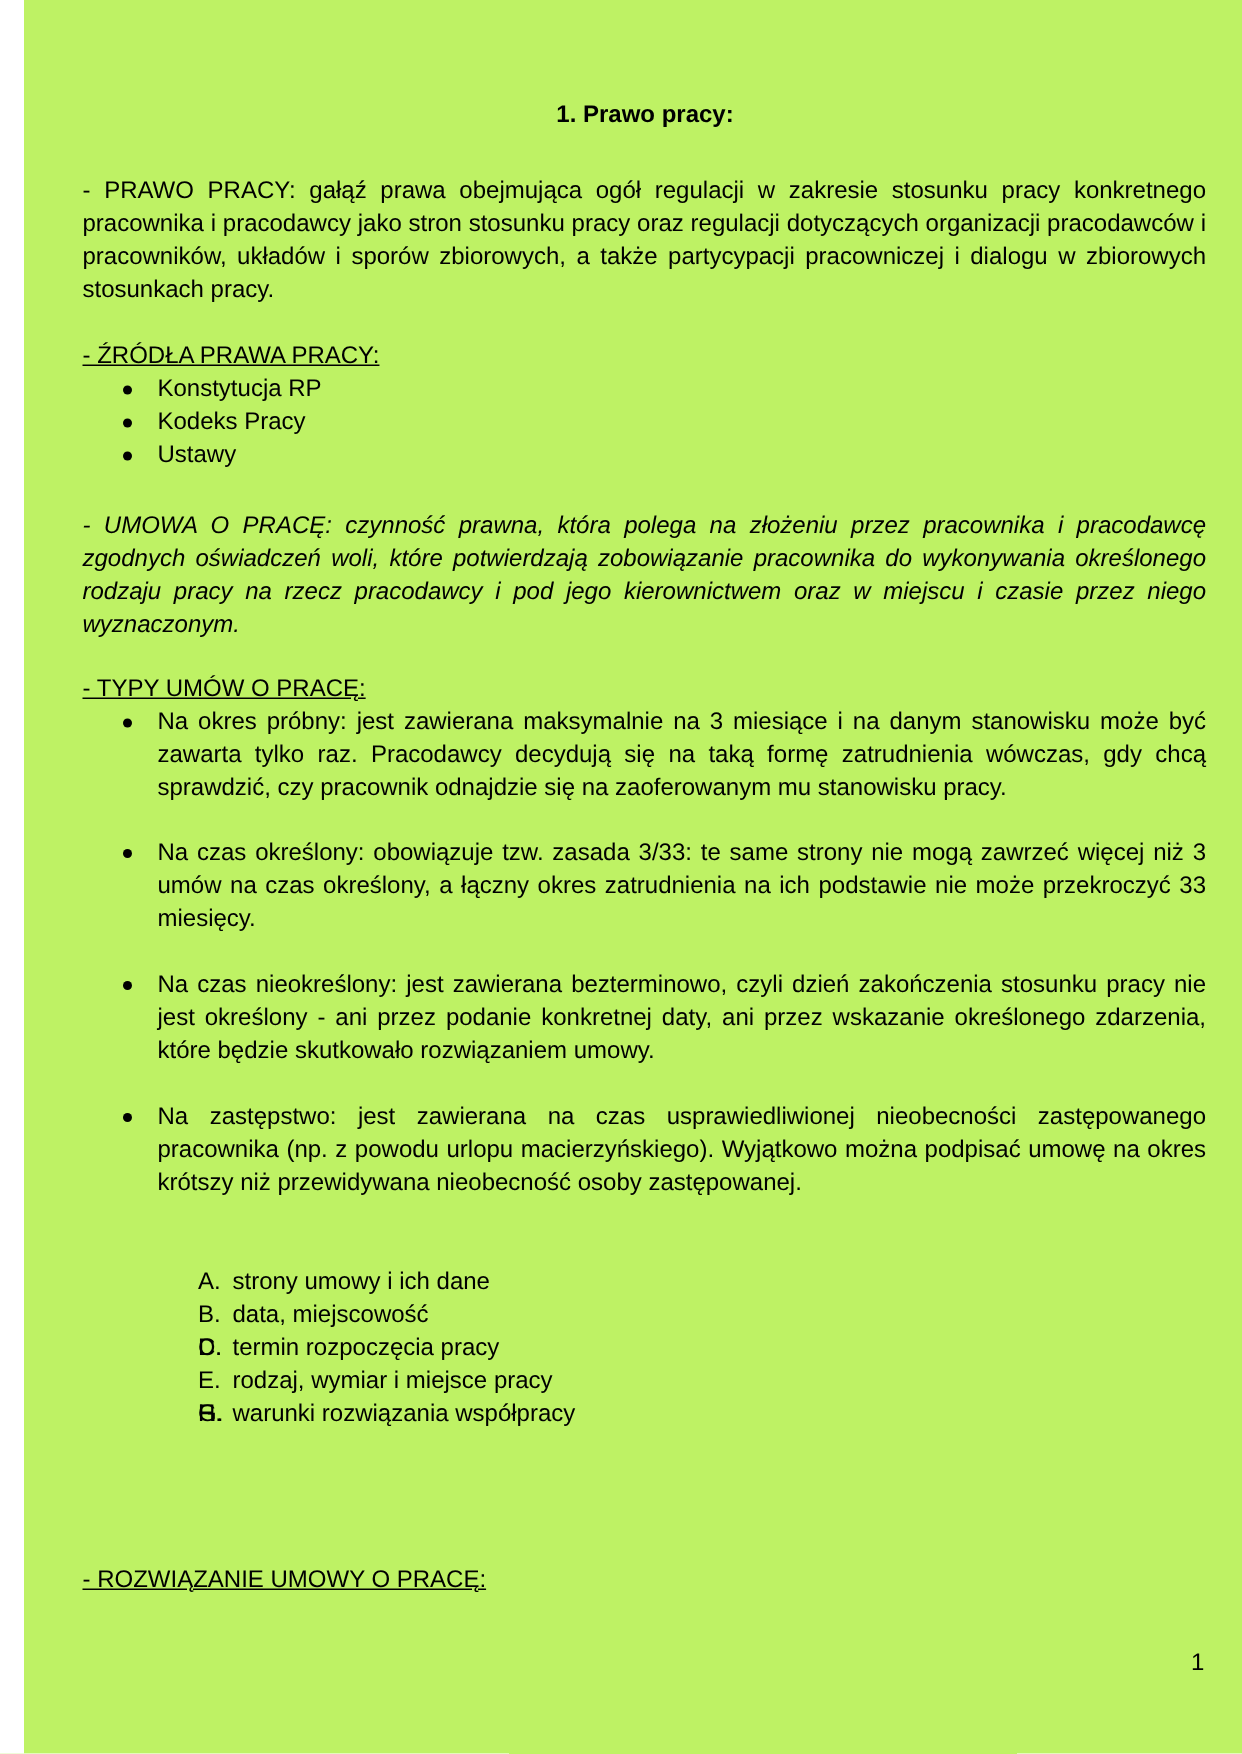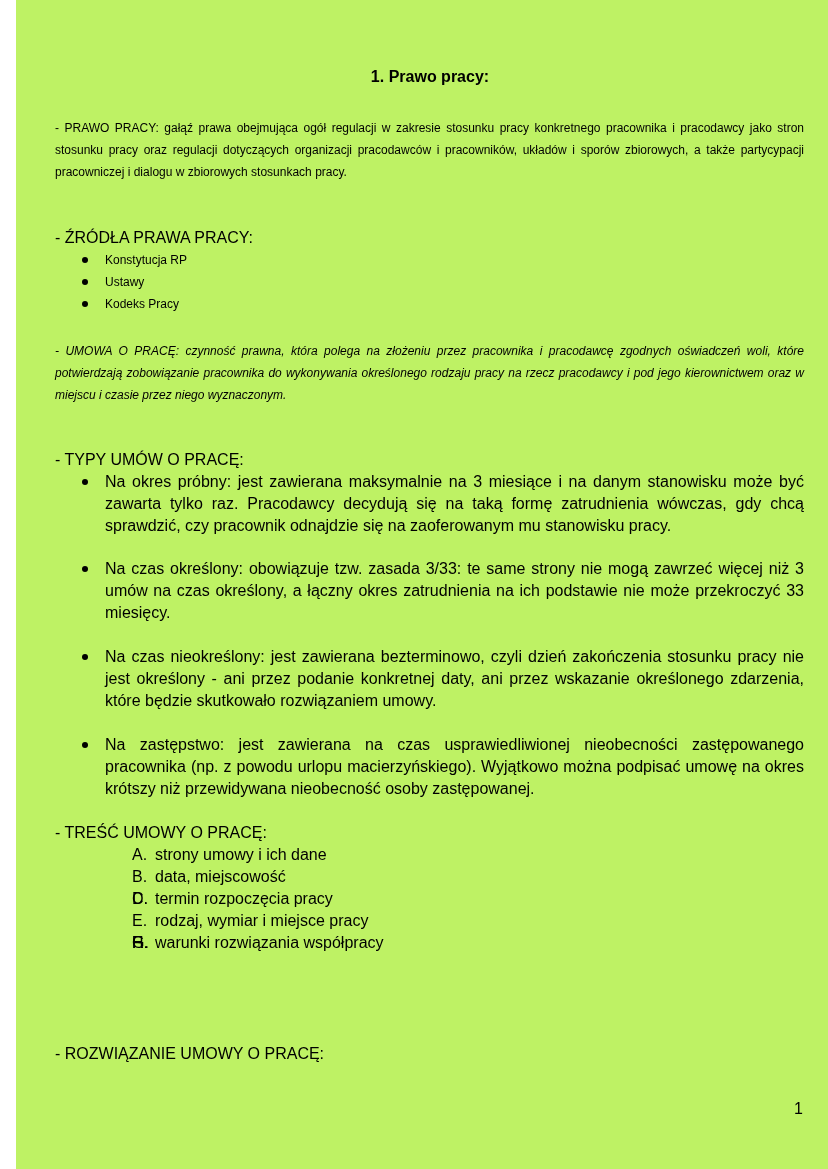--- a/index.html
+++ b/index.html
@@ -1,26 +1,26 @@
 <!DOCTYPE html>
 <html><head>
 <meta charset="utf-8">
 <style>
   html, body { margin: 0; padding: 0; background: #ffffff; }
   body { width: 828px; height: 1169px; position: relative; overflow: hidden;
          font-family: "Liberation Sans", sans-serif; color: #000; }
   .page { position: absolute; left: 16px; top: 0; width: 828px; height: 1169px; background: #bef264; }
   .title { position: absolute; top: 66px; left: 0; width: 828px; text-align: center;
            font-weight: bold; font-size: 16px; line-height: 22px; }
-  .para { position: absolute; left: 39px; width: 749px; font-size: 12px; line-height: 22px;
+  .para { position: absolute; left: 39px; width: 749px; font-size: 16px; line-height: 22px;
           text-align: justify; }
   .para.last-line-left { text-align-last: left; }
-  .heading { position: absolute; left: 39px; font-size: 16px; line-height: 22px; white-space: nowrap; }
+  .heading { position: absolute; left: 39px; font-size: 16px; line-height: 22px; white-space: nowrap; text-decoration: underline; }
   .bullets { position: absolute; left: 39px; width: 749px; margin: 0; padding: 0; list-style: none; }
-  .bullets li { position: relative; padding-left: 50px; font-size: 12px; line-height: 22px; }
+  .bullets li { position: relative; padding-left: 50px; font-size: 16px; line-height: 22px; }
   .bullets li .dot { position: absolute; left: 27px; top: 8px; width: 6px; height: 6px;
                      border-radius: 50%; background: #000; }
   .bullet-block { position: absolute; left: 39px; width: 749px; }
   .bullet-block .dot { position: absolute; left: 27px; top: 8px; width: 6px; height: 6px;
                        border-radius: 50%; background: #000; }
   .bullet-block .txt { margin-left: 50px; font-size: 16px; line-height: 22px; text-align: justify; }
   .alpha { position: absolute; left: 39px; margin: 0; padding: 0; list-style: none; }
   .alpha li { position: relative; font-size: 16px; line-height: 22px; white-space: nowrap; padding-left: 100px; }
   .alpha li .mk { position: absolute; left: 77px; }
   .pagenum { position: absolute; top: 1098px; left: 778px; font-size: 16px; line-height: 22px; }
@@ -30,22 +30,22 @@
 
 <div class="page">
 
   <div class="title">1. Prawo pracy:</div>
 
   <div class="para last-line-left" style="top:117px;">- PRAWO PRACY: gałąź prawa obejmująca ogół regulacji w zakresie stosunku pracy konkretnego pracownika i pracodawcy jako stron stosunku pracy oraz regulacji dotyczących organizacji pracodawców i pracowników, układów i sporów zbiorowych, a także partycypacji pracowniczej i dialogu w zbiorowych stosunkach pracy.</div>
 
   <div class="heading" style="top:227px;">- ŹRÓDŁA PRAWA PRACY:</div>
   <ul class="bullets" style="top:249px;">
     <li><span class="dot"></span><span>Konstytucja RP</span></li>
+    <li><span class="dot"></span><span>Kodeks Pracy</span></li>
     <li><span class="dot"></span><span>Ustawy</span></li>
-    <li><span class="dot"></span><span>Kodeks Pracy</span></li>
   </ul>
 
   <div class="para last-line-left" style="top:340px;font-style:italic;">- UMOWA O PRACĘ: czynność prawna, która polega na złożeniu przez pracownika i pracodawcę zgodnych oświadczeń woli, które potwierdzają zobowiązanie pracownika do wykonywania określonego rodzaju pracy na rzecz pracodawcy i pod jego kierownictwem oraz w miejscu i czasie przez niego wyznaczonym.</div>
 
   <div class="heading" style="top:449px;">- TYPY UMÓW O PRACĘ:</div>
 
   <div class="bullet-block" style="top:471px;">
     <span class="dot"></span>
     <div class="txt" style="text-align-last:left;">Na okres próbny: jest zawierana maksymalnie na 3 miesiące i na danym stanowisku może być zawarta tylko raz. Pracodawcy decydują się na taką formę zatrudnienia wówczas, gdy chcą sprawdzić, czy pracownik odnajdzie się na zaoferowanym mu stanowisku pracy.</div>
   </div>
@@ -55,21 +55,20 @@
   </div>
   <div class="bullet-block" style="top:646px;">
     <span class="dot"></span>
     <div class="txt" style="text-align-last:left;">Na czas nieokreślony: jest zawierana bezterminowo, czyli dzień zakończenia stosunku pracy nie jest określony - ani przez podanie konkretnej daty, ani przez wskazanie określonego zdarzenia, które będzie skutkowało rozwiązaniem umowy.</div>
   </div>
   <div class="bullet-block" style="top:734px;">
     <span class="dot"></span>
     <div class="txt" style="text-align-last:left;">Na zastępstwo: jest zawierana na czas usprawiedliwionej nieobecności zastępowanego pracownika (np. z powodu urlopu macierzyńskiego). Wyjątkowo można podpisać umowę na okres krótszy niż przewidywana nieobecność osoby zastępowanej.</div>
   </div>
 
-  <div class="heading" style="top:822px;">- TREŚĆ UMOWY O PRACĘ:</div>
   <ul class="alpha" style="top:844px;">
     <li><span class="mk">A.</span><span>strony umowy i ich dane</span></li>
     <li><span class="mk">B.</span><span>data, miejscowość</span></li>
     <li><span class="mk">C.</span></li>
     <li><span class="mk">D.</span><span>termin rozpoczęcia pracy</span></li>
     <li><span class="mk">E.</span><span>rodzaj, wymiar i miejsce pracy</span></li>
     <li><span class="mk">F.</span></li>
     <li><span class="mk">G.</span></li>
     <li><span class="mk">H.</span><span>warunki rozwiązania współpracy</span></li>
   </ul>

